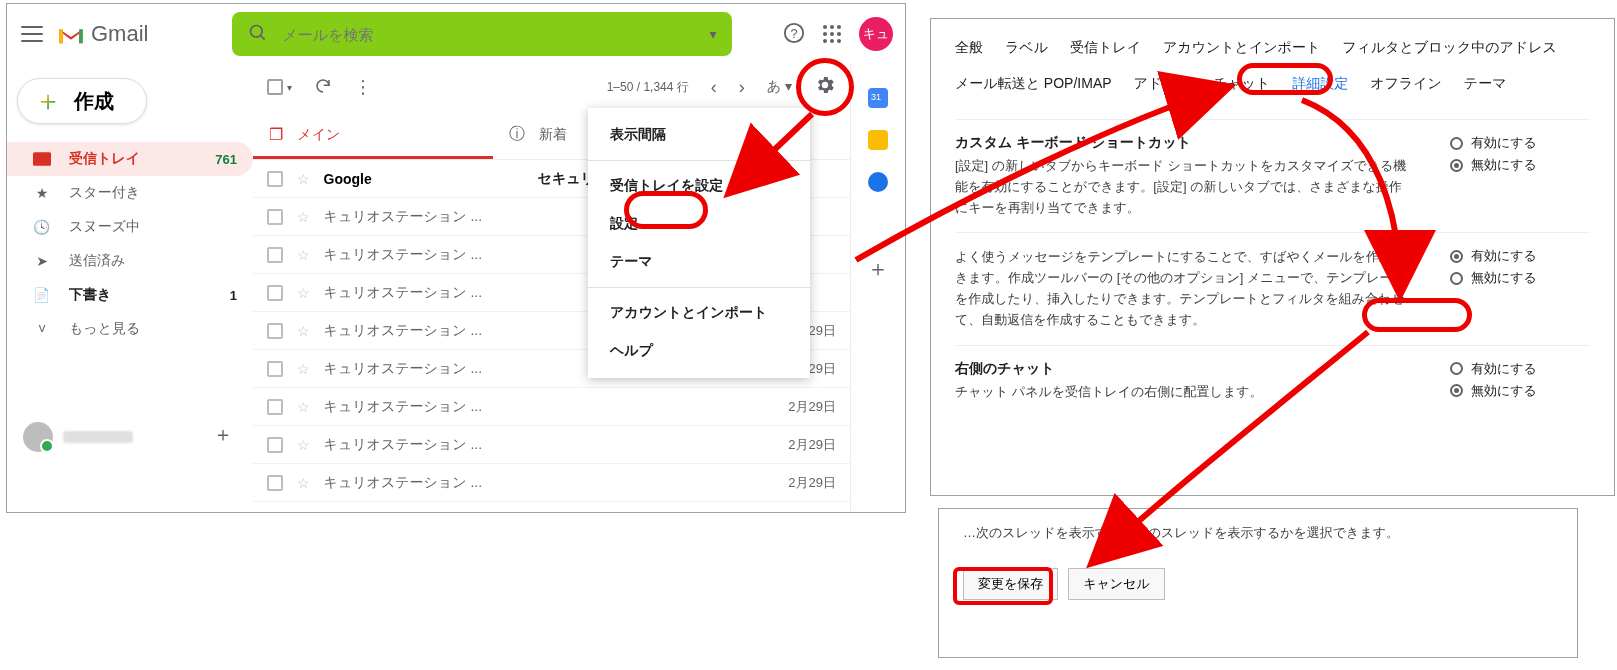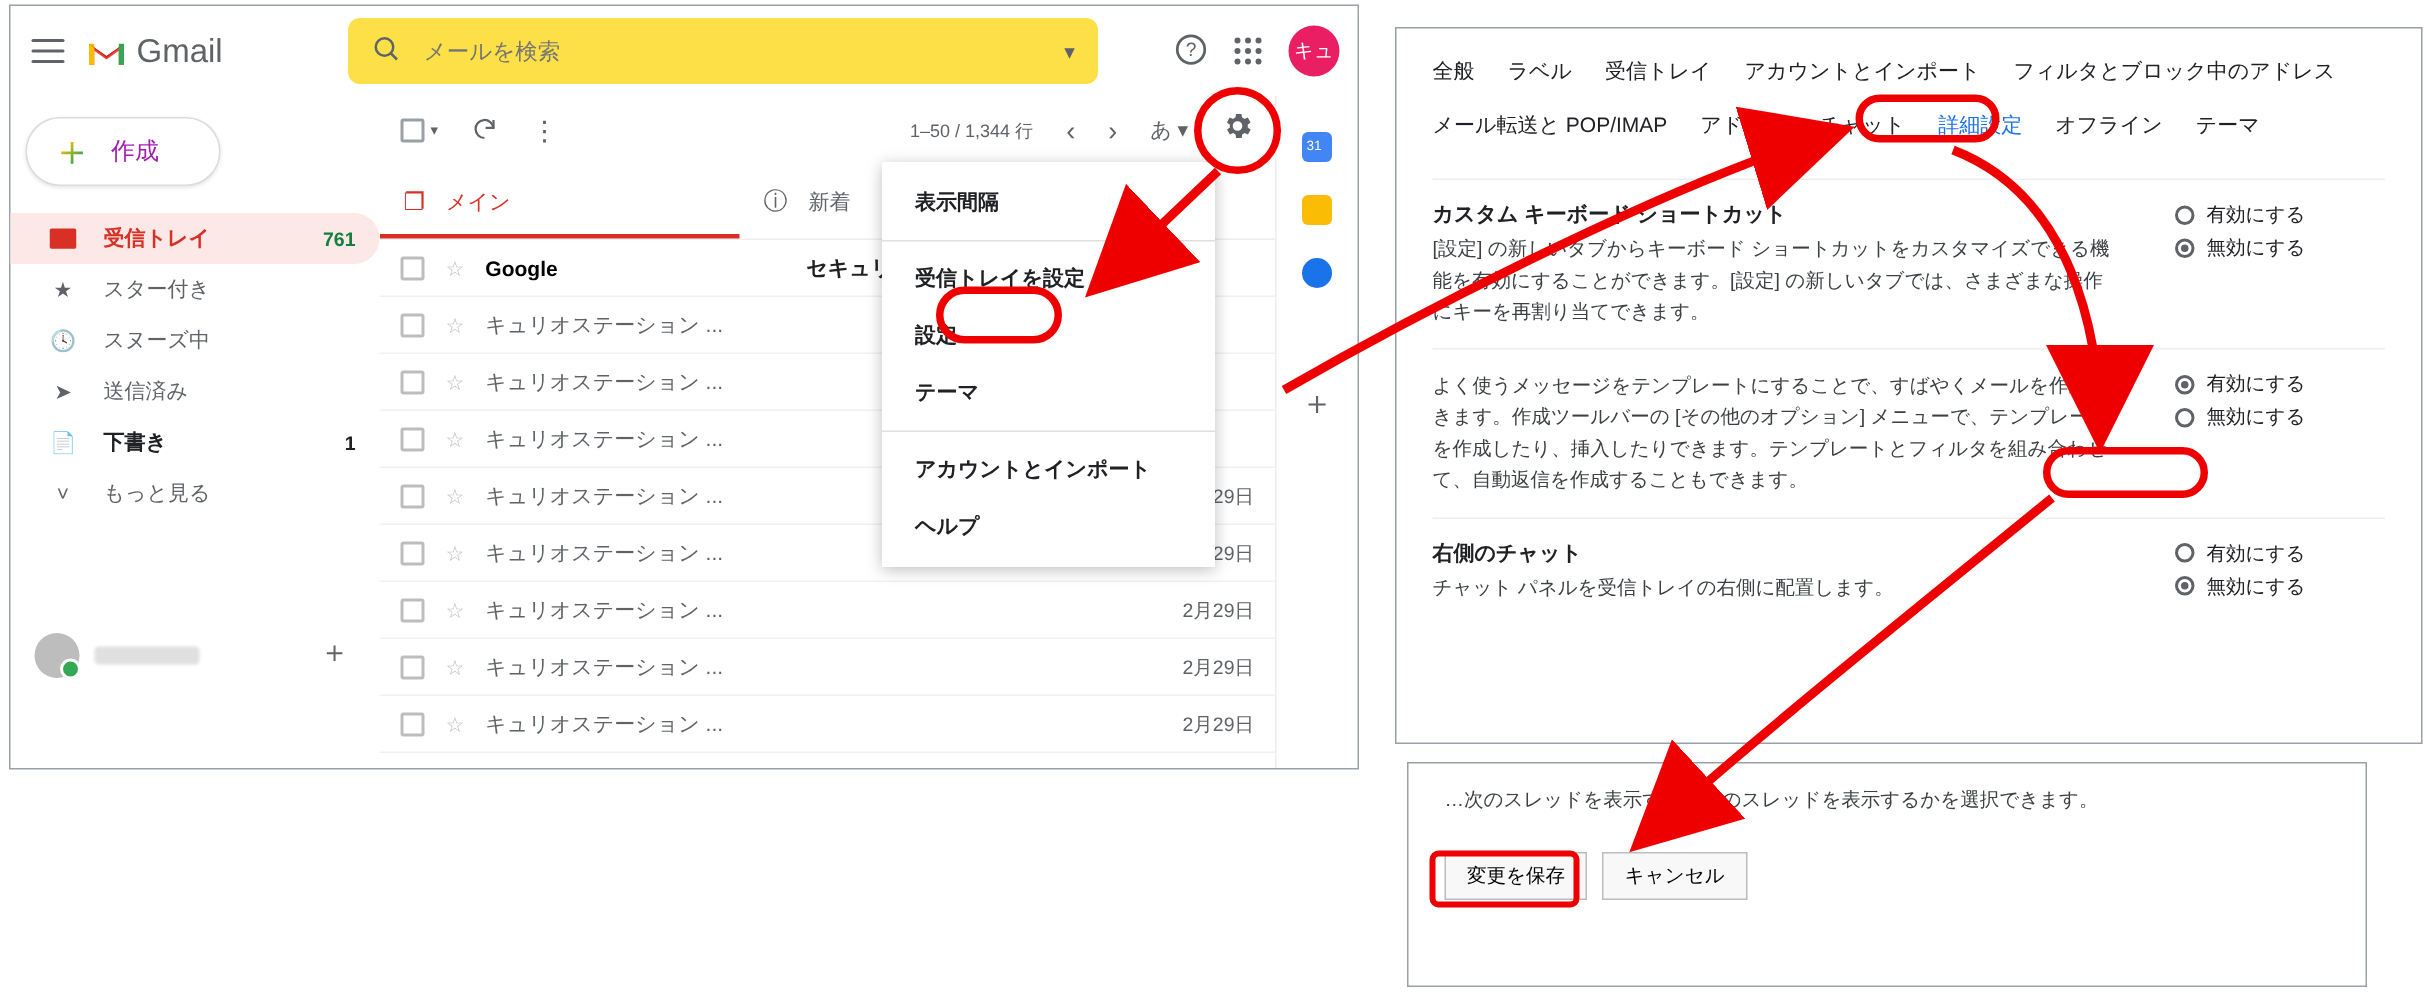--- a/index.html
+++ b/index.html
@@ -39,21 +39,21 @@
   .menu-icon span { display:block; height: 2px; background:#5f6368; border-radius:2px;}
   .gmail-logo { display:flex; align-items:center; gap:6px; }
   .gmail-m {
     width: 28px; height: 20px; position: relative;
   }
   .gmail-m svg { width:28px; height:22px; }
   .gmail-text { font-size:22px; color:#5f6368; font-weight:400; }
   .searchbar {
     flex: 0 0 500px;
     height: 44px;
-    background: #fde047;
+    background: #84cc16;
     border-radius: 8px;
     display:flex; align-items:center; gap:14px;
     padding: 0 16px;
     margin-left: 70px;
   }
   .searchbar input {
     border:none; background:transparent; font-size:15px; color:#5f6368;
     flex:1; outline:none;
   }
   .hdr-right { margin-left:auto; display:flex; align-items:center; gap:18px; }
@@ -73,21 +73,21 @@
   .g-sidebar { width: 246px; padding-top: 8px; position:relative;}
   .compose {
     margin: 6px 0 18px 10px;
     width: 130px; height: 46px;
     border:1px solid #dadce0; border-radius: 24px;
     box-shadow: 0 1px 3px rgba(0,0,0,.12);
     display:flex; align-items:center; gap:12px; padding-left:16px;
     background:#fff; cursor:pointer;
   }
   .compose-plus { font-size:28px; line-height:1; background:linear-gradient(135deg,#ea4335,#fbbc05,#34a853,#4285f4);-webkit-background-clip:text;color:transparent;font-weight:400;}
-  .compose-label{color:#a21caf;font-weight:400;font-size:16px;}
+  .compose-label{color:#000000;font-weight:700;font-size:20px;}
   .nav-item {
     height: 34px; display:flex; align-items:center; gap:18px;
     padding-left: 26px; padding-right:16px;
     border-top-right-radius: 17px; border-bottom-right-radius:17px;
     cursor:pointer; color:#5f6368;
   }
   .nav-item.active { background:#fce8e6; color:#d93025; font-weight:700; }
   .nav-item.bold { font-weight:700; color:#202124; }
   .nav-icon { width:18px; display:flex; justify-content:center; }
   .nav-label { flex:1; font-size:14px; }

